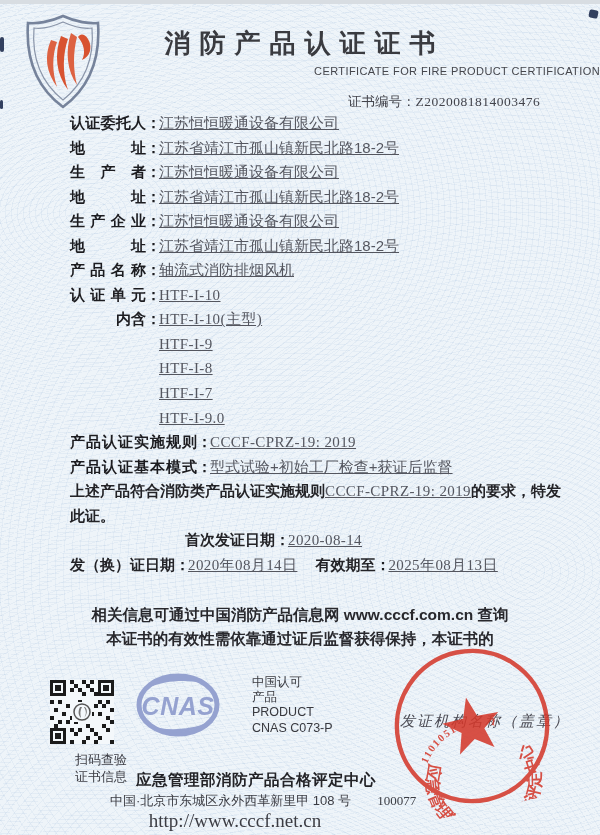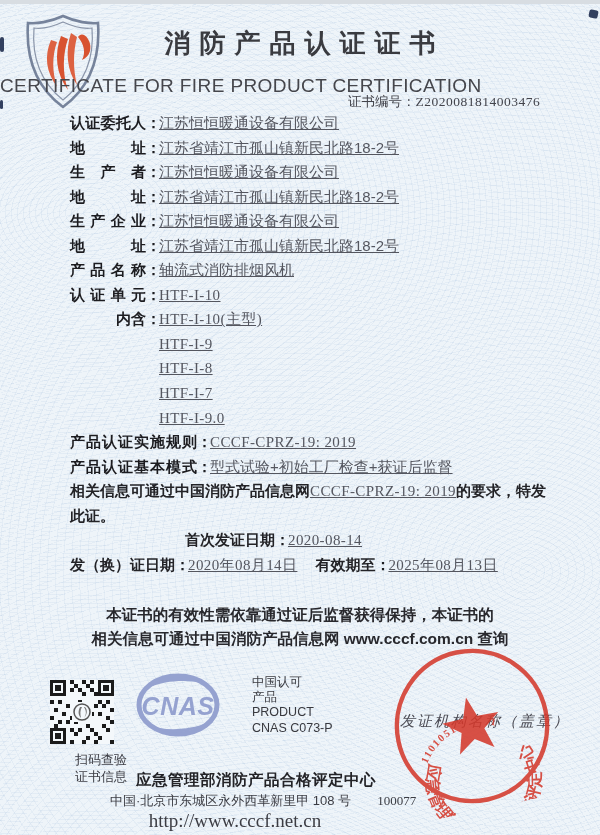--- a/index.html
+++ b/index.html
@@ -15,22 +15,22 @@
   }
   .artifact{position:absolute;background:#33405f;border-radius:2px;}
   .a1{left:0;top:33px;width:4px;height:15px;}
   .a2{left:0;top:96px;width:3px;height:9px;}
   .a3{left:589px;top:6px;width:9px;height:8px;transform:rotate(12deg);}
 
   .logo{position:absolute;left:24px;top:10px;width:78px;height:96px;}
 
   .title{position:absolute;left:0;top:22px;width:100%;text-align:center;
     font-size:26px;font-weight:bold;letter-spacing:9px;color:#3a3b40;text-indent:9px;}
-  .subtitle{position:absolute;left:0;top:71px;width:100%;text-align:left;
-    font-size:19px;color:#45464c;letter-spacing:0.4px;}
+  .subtitle{position:absolute;left:0;top:61px;width:100%;text-align:right;
+    font-size:11px;color:#45464c;letter-spacing:0.4px;}
   .certno{position:absolute;left:348px;top:89px;font-size:13.5px;color:#43444c;white-space:nowrap;}
   .certno .num{font-family:"Liberation Serif",serif;letter-spacing:0.5px;}
 
   .content{position:absolute;left:70px;top:107px;right:26px;}
   .row{height:24.55px;line-height:24.55px;white-space:nowrap;font-size:15px;}
   .lbl{display:inline-block;width:76px;font-weight:bold;text-align:justify;text-align-last:justify;color:#1c1c20;vertical-align:top;}
   .lbl.wide{width:127px;}
   .lbl.right{text-align-last:right;}
   .colon{font-weight:bold;display:inline-block;width:13px;color:#1c1c20;}
   .val{color:#54565f;text-decoration:underline;}
@@ -123,37 +123,37 @@
     <div class="row"><span class="val code sub">HTF-I-9.0</span></div>
 
     <div class="row">
       <span class="lbl wide">产品认证实施规则</span><span class="colon">：</span><span class="val code">CCCF-CPRZ-19: 2019</span>
     </div>
     <div class="row">
       <span class="lbl wide">产品认证基本模式</span><span class="colon">：</span><span class="val">型式试验+初始工厂检查+获证后监督</span>
     </div>
 
     <div class="row">
-      <span class="stmt">相关信息可通过中国消防产品信息网</span><span class="val code">CCCF-CPRZ-19: 2019</span><span class="stmt">的要求，特发</span>
+      <span class="stmt">上述产品符合消防类产品认证实施规则</span><span class="val code">CCCF-CPRZ-19: 2019</span><span class="stmt">的要求，特发</span>
     </div>
     <div class="row">
       <span class="stmt">此证。</span>
     </div>
 
     <div class="row indent">
       <span class="stmt">首次发证日期</span><span class="colon">：</span><span class="val code">2020-08-14</span>
     </div>
     <div class="row">
       <span class="stmt">发（换）证日期</span><span class="colon">：</span><span class="val code">2020年08月14日</span><span class="gap16"></span><span class="stmt">有效期至</span><span class="colon">：</span><span class="val code">2025年08月13日</span>
     </div>
   </div>
 
   <div class="notice">
+    <div>相关信息可通过中国消防产品信息网 www.cccf.com.cn 查询</div>
     <div>本证书的有效性需依靠通过证后监督获得保持，本证书的</div>
-    <div>相关信息可通过中国消防产品信息网 www.cccf.com.cn 查询</div>
   </div>
 
   <svg class="qr" viewBox="0 0 64 64">
     <rect x="0" y="0" width="64" height="64" fill="#f4f8fb"></rect>
     <g fill="none" stroke="#1b1b1b" stroke-width="3">
       <rect x="1.5" y="1.5" width="13" height="13"></rect>
       <rect x="49.5" y="1.5" width="13" height="13"></rect>
       <rect x="1.5" y="49.5" width="13" height="13"></rect>
     </g>
     <g fill="#1b1b1b">

